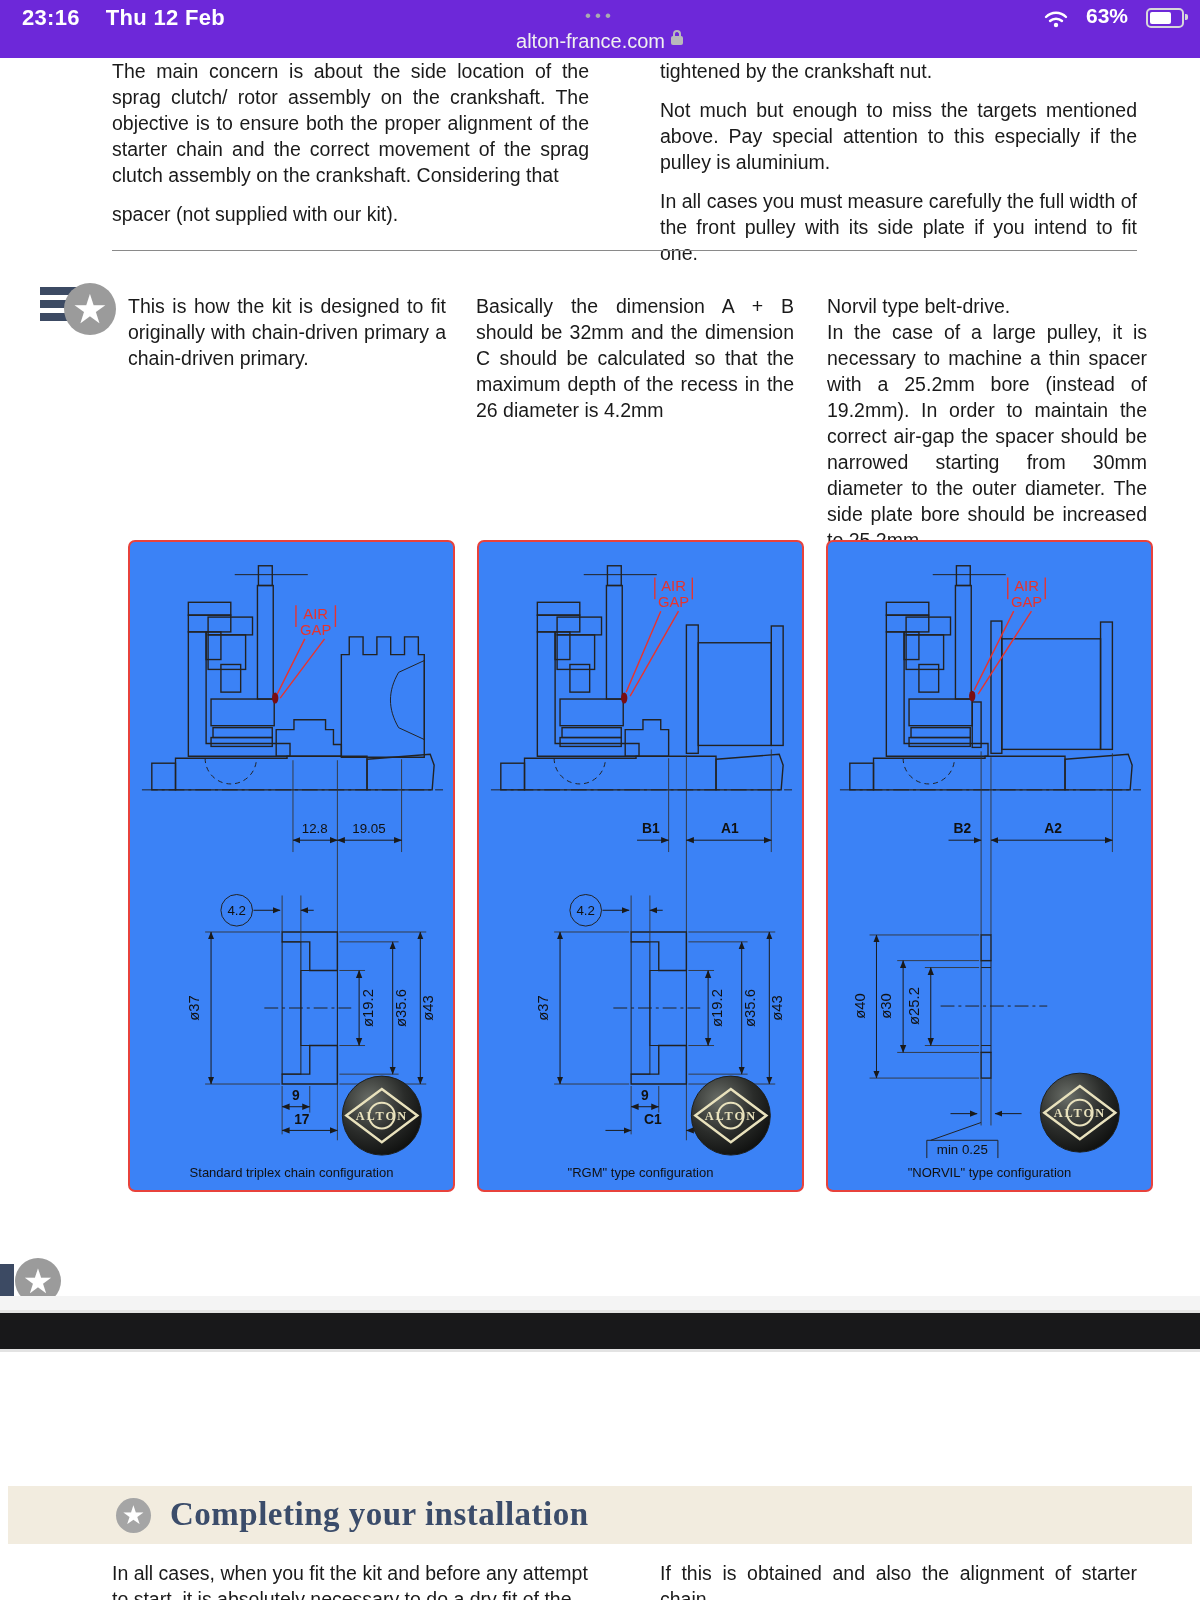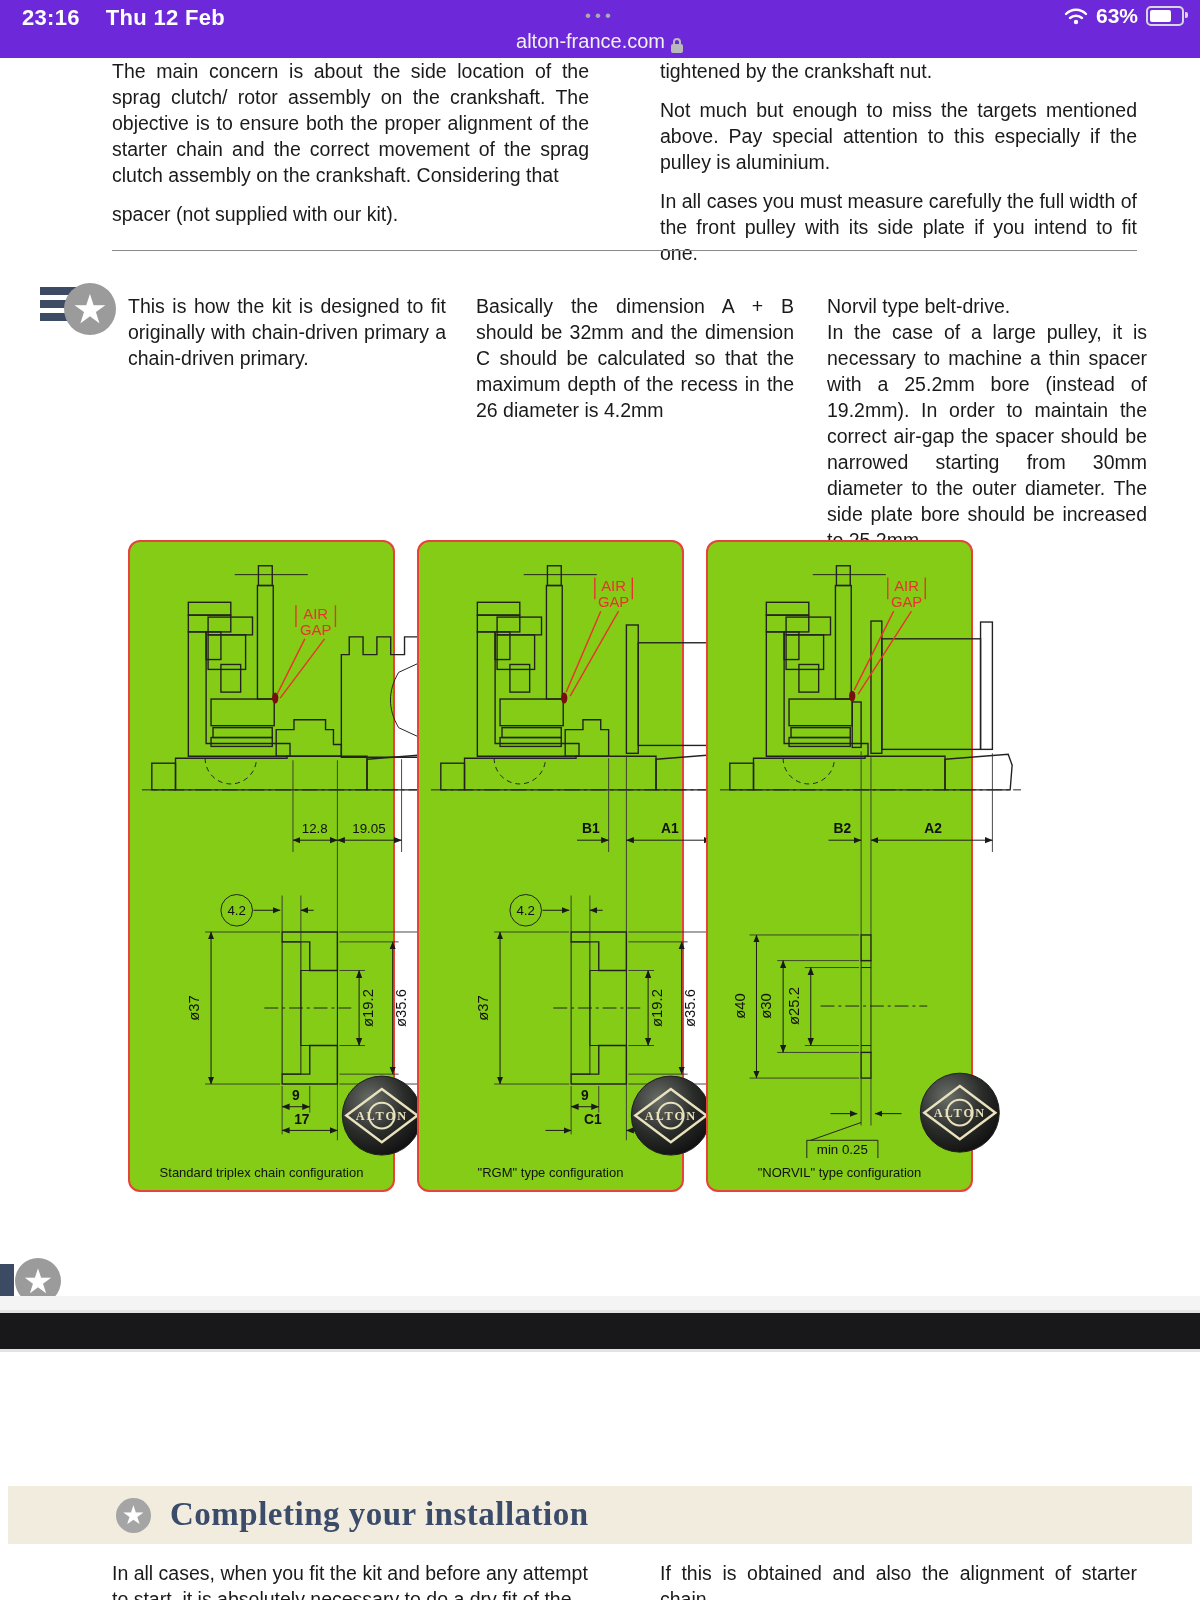--- a/index.html
+++ b/index.html
@@ -3,45 +3,45 @@
 <meta charset="utf-8">
 <style>
   html,body{margin:0;padding:0;width:1200px;height:1600px;overflow:hidden;background:#fff;
     font-family:"Liberation Sans",sans-serif;color:#1a1a1a;position:relative}
   
   .chrome{position:absolute;top:0;left:0;width:1200px;height:58px;background:#6d28d9;color:#fff}
   .chrome-row1{position:relative;height:30px}
   .time-date{position:absolute;left:22px;top:5px;font-size:22px;font-weight:bold;letter-spacing:.3px}
   .time-date span{margin-right:26px}
   .tab-dots{position:absolute;left:0;right:0;top:6px;text-align:center;color:#a9abaf;font-size:17px;letter-spacing:4px}
-  .status-right{position:absolute;right:16px;top:4px;display:flex;align-items:center;gap:8px}
+  .status-right{position:absolute;right:16px;top:4px;display:flex;align-items:flex-end;gap:18px}
   .batt-pct{font-size:21px;font-weight:bold}
   .battery{width:34px;height:16px;border:2px solid #d7d7d9;border-radius:5px;position:relative;background:transparent}
   .battery .fill{position:absolute;left:2px;top:2px;bottom:2px;width:62%;background:#fff;border-radius:2px}
   .battery .nub{position:absolute;right:-6px;top:4px;width:3px;height:6px;background:#d7d7d9;border-radius:0 2px 2px 0}
   .urlbar{position:relative;height:28px;text-align:center;font-size:20px;color:#f0f0f0}
-  .urlbar .u{display:inline-flex;align-items:flex-end;gap:5px}
+  .urlbar .u{display:inline-flex;align-items:flex-start;gap:5px}
   .lockwrap{display:inline-block;position:relative;width:14px;height:15px}
   .lock-body{position:absolute;bottom:0;left:1px;width:12px;height:9px;background:#b9b9bb;border-radius:2px}
   .lock-shackle{position:absolute;top:0;left:3px;width:8px;height:8px;border:2px solid #b9b9bb;border-bottom:none;border-radius:5px 5px 0 0;box-sizing:border-box}
   
   .toptext{position:absolute;top:58px;left:112px;right:63px;display:flex;gap:71px}
   .toptext .col{flex:1}
   .toptext p{margin:0 0 13px 0;font-size:19.5px;line-height:26px;text-align:justify}
   .divider{position:absolute;top:250px;left:112px;width:1025px;border-top:1.6px solid #8a8a8a}
   .noterow{position:absolute;top:293px;left:128px;display:flex;gap:30px}
   .noterow .ncol{width:318px;font-size:19.5px;line-height:26px;text-align:justify}
   .noterow .ncol3{width:320px;margin-left:3px}
   .bars-star{position:absolute;top:283px;left:40px;width:90px;height:52px}
   .bars-star .bar{position:absolute;left:0;width:50px;height:8px;background:#3c4a63}
   .star-circle{position:absolute;border-radius:50%;background:#9b9b9b;color:#fff;text-align:center}
   .bars-star .star-circle{right:14px;top:0;width:52px;height:52px;font-size:40px;line-height:52px}
   
   .diagrow{position:absolute;top:540px;left:128px;display:flex;gap:22px}
-  .card{width:267px;height:652px;border:2.5px solid #e8423c;border-radius:12px;position:relative;box-sizing:border-box;background:#84cc16}
+  .card{width:327px;height:652px;border:2.5px solid #e8423c;border-radius:7px;position:relative;box-sizing:border-box;background:#3b82f6}
   .card svg{position:absolute;top:6px;left:2px}
   .caption{position:absolute;bottom:10px;left:0;width:100%;text-align:center;font-size:13px;color:#111}
   .s-line{stroke:#222;stroke-width:1.4;fill:none}
   .s-thin{stroke:#222;stroke-width:1;fill:none}
   .s-ext{stroke:#333;stroke-width:.9;fill:none}
   .s-dim{stroke:#1a1a1a;stroke-width:1;fill:none}
   .s-red{stroke:#e8332d;stroke-width:1.4;fill:none}
   .t-dim{font-size:13.5px;fill:#111;font-family:"Liberation Sans",sans-serif}
   .t-dimb{font-size:14px;font-weight:bold;fill:#111;font-family:"Liberation Sans",sans-serif}
   .t-dia{font-size:15px;fill:#111;font-family:"Liberation Sans",sans-serif}

